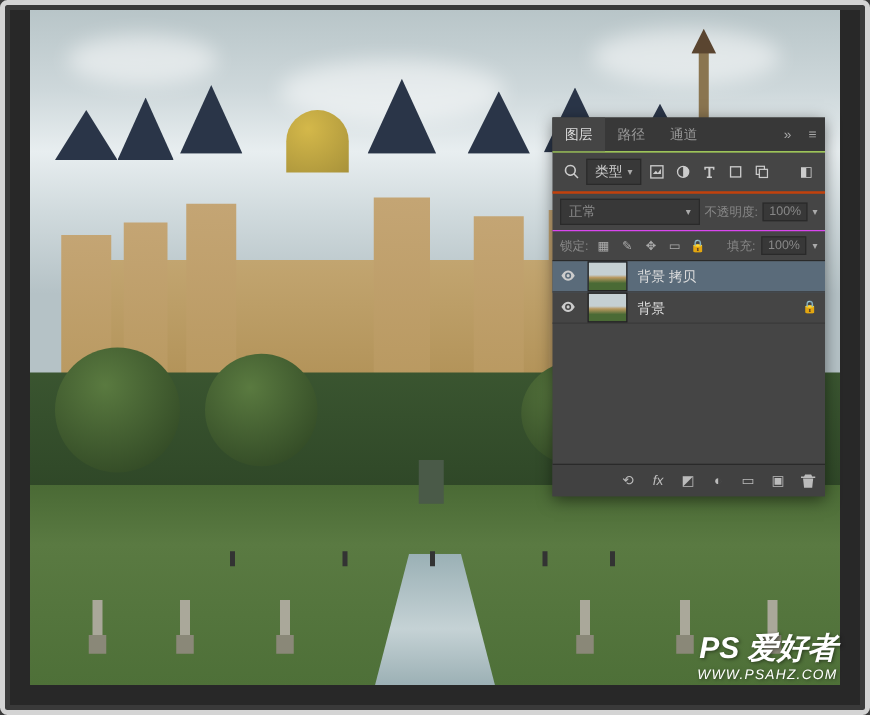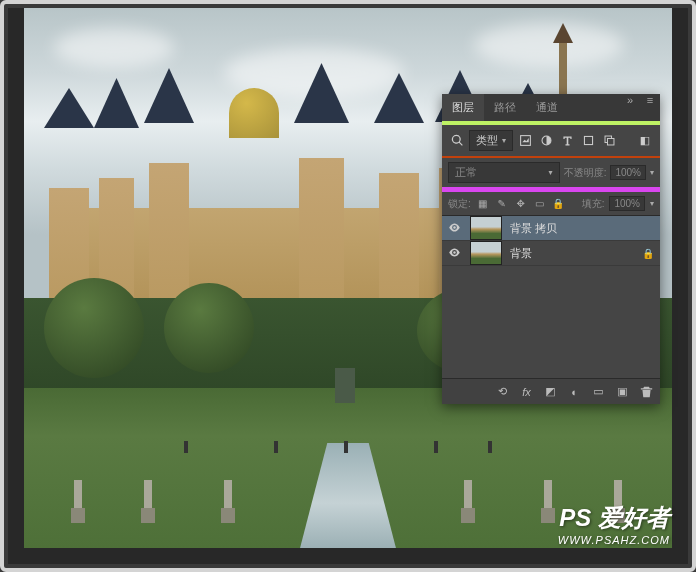--- a/index.html
+++ b/index.html
@@ -41,30 +41,30 @@
 .person{position:absolute;bottom:95px;width:4px;height:12px;background:#333}
 .p1{left:160px}.p2{left:250px}.p3{left:320px}.p4{left:410px}.p5{right:180px}
 .monument{position:absolute;left:48%;bottom:145px;width:20px;height:35px;background:#4a5a48}
 
 .wm-left{position:absolute;left:18px;bottom:28px;color:#fff;font-size:22px;font-weight:bold;font-style:italic;text-shadow:1px 1px 3px rgba(0,0,0,.5)}
 .wm-right{position:absolute;right:18px;bottom:18px;color:#fff;font-size:20px;font-style:italic;text-shadow:1px 1px 3px rgba(0,0,0,.5);text-align:right}
 .wm-right .main{font-size:24px;font-weight:bold}
 .wm-right .sub{font-size:11px;letter-spacing:1px}
 
 .panel{position:absolute;right:28px;top:86px;width:218px;background:#454545;box-shadow:0 3px 12px rgba(0,0,0,.5);color:#ccc;font-size:11px}
-.panel-tabs{display:flex;background:#383838;border-bottom:4px solid #bef264}
+.panel-tabs{display:flex;align-items:center;background:#383838;border-bottom:1px solid #bef264}
 .ptab{padding:6px 10px;cursor:pointer;color:#999}
 .ptab.active{background:#454545;color:#ddd}
 .ptab-spacer{flex:1}
 .ptab-menu{width:20px;text-align:center;color:#aaa;cursor:pointer}
 .filter-row{display:flex;align-items:center;padding:5px 6px;gap:3px;border-bottom:2px solid #c2410c}
 .filter-icon{width:18px;height:18px;display:flex;align-items:center;justify-content:center;color:#ccc;cursor:pointer}
 .filter-select{display:flex;align-items:center;gap:4px;background:#383838;padding:2px 6px;border:1px solid #2a2a2a;cursor:pointer}
 .chev{font-size:8px;color:#aaa}
-.blend-row{display:flex;align-items:center;padding:4px 6px;gap:4px;border-bottom:5px solid #d946ef}
+.blend-row{display:flex;align-items:center;padding:4px 6px;gap:4px;border-bottom:1px solid #d946ef}
 .blend-select{flex:1;display:flex;align-items:center;justify-content:space-between;background:#383838;padding:2px 6px;border:1px solid #2a2a2a;color:#888}
 .label-dim{color:#888;font-size:10px}
 .pct{background:#383838;padding:1px 4px;border:1px solid #2a2a2a;color:#888;font-size:10px}
 .lock-row{display:flex;align-items:center;padding:4px 6px;gap:5px;border-bottom:1px solid #2a2a2a}
 .lock-icon{width:14px;height:14px;display:flex;align-items:center;justify-content:center;color:#aaa;cursor:pointer;font-size:10px}
 .layers{min-height:162px}
 .layer{display:flex;align-items:center;padding:0 6px;gap:8px;border-bottom:1px solid #3a3a3a;cursor:pointer}
 .layer.sel{background:#5a6b7a}
 .eye{width:14px;height:14px;color:#ccc;cursor:pointer}
 .thumb{width:32px;height:24px;border:1px solid #222;background:linear-gradient(180deg,#c5d0d3 45%,#b8985f 55%,#4a6a35 75%)}

